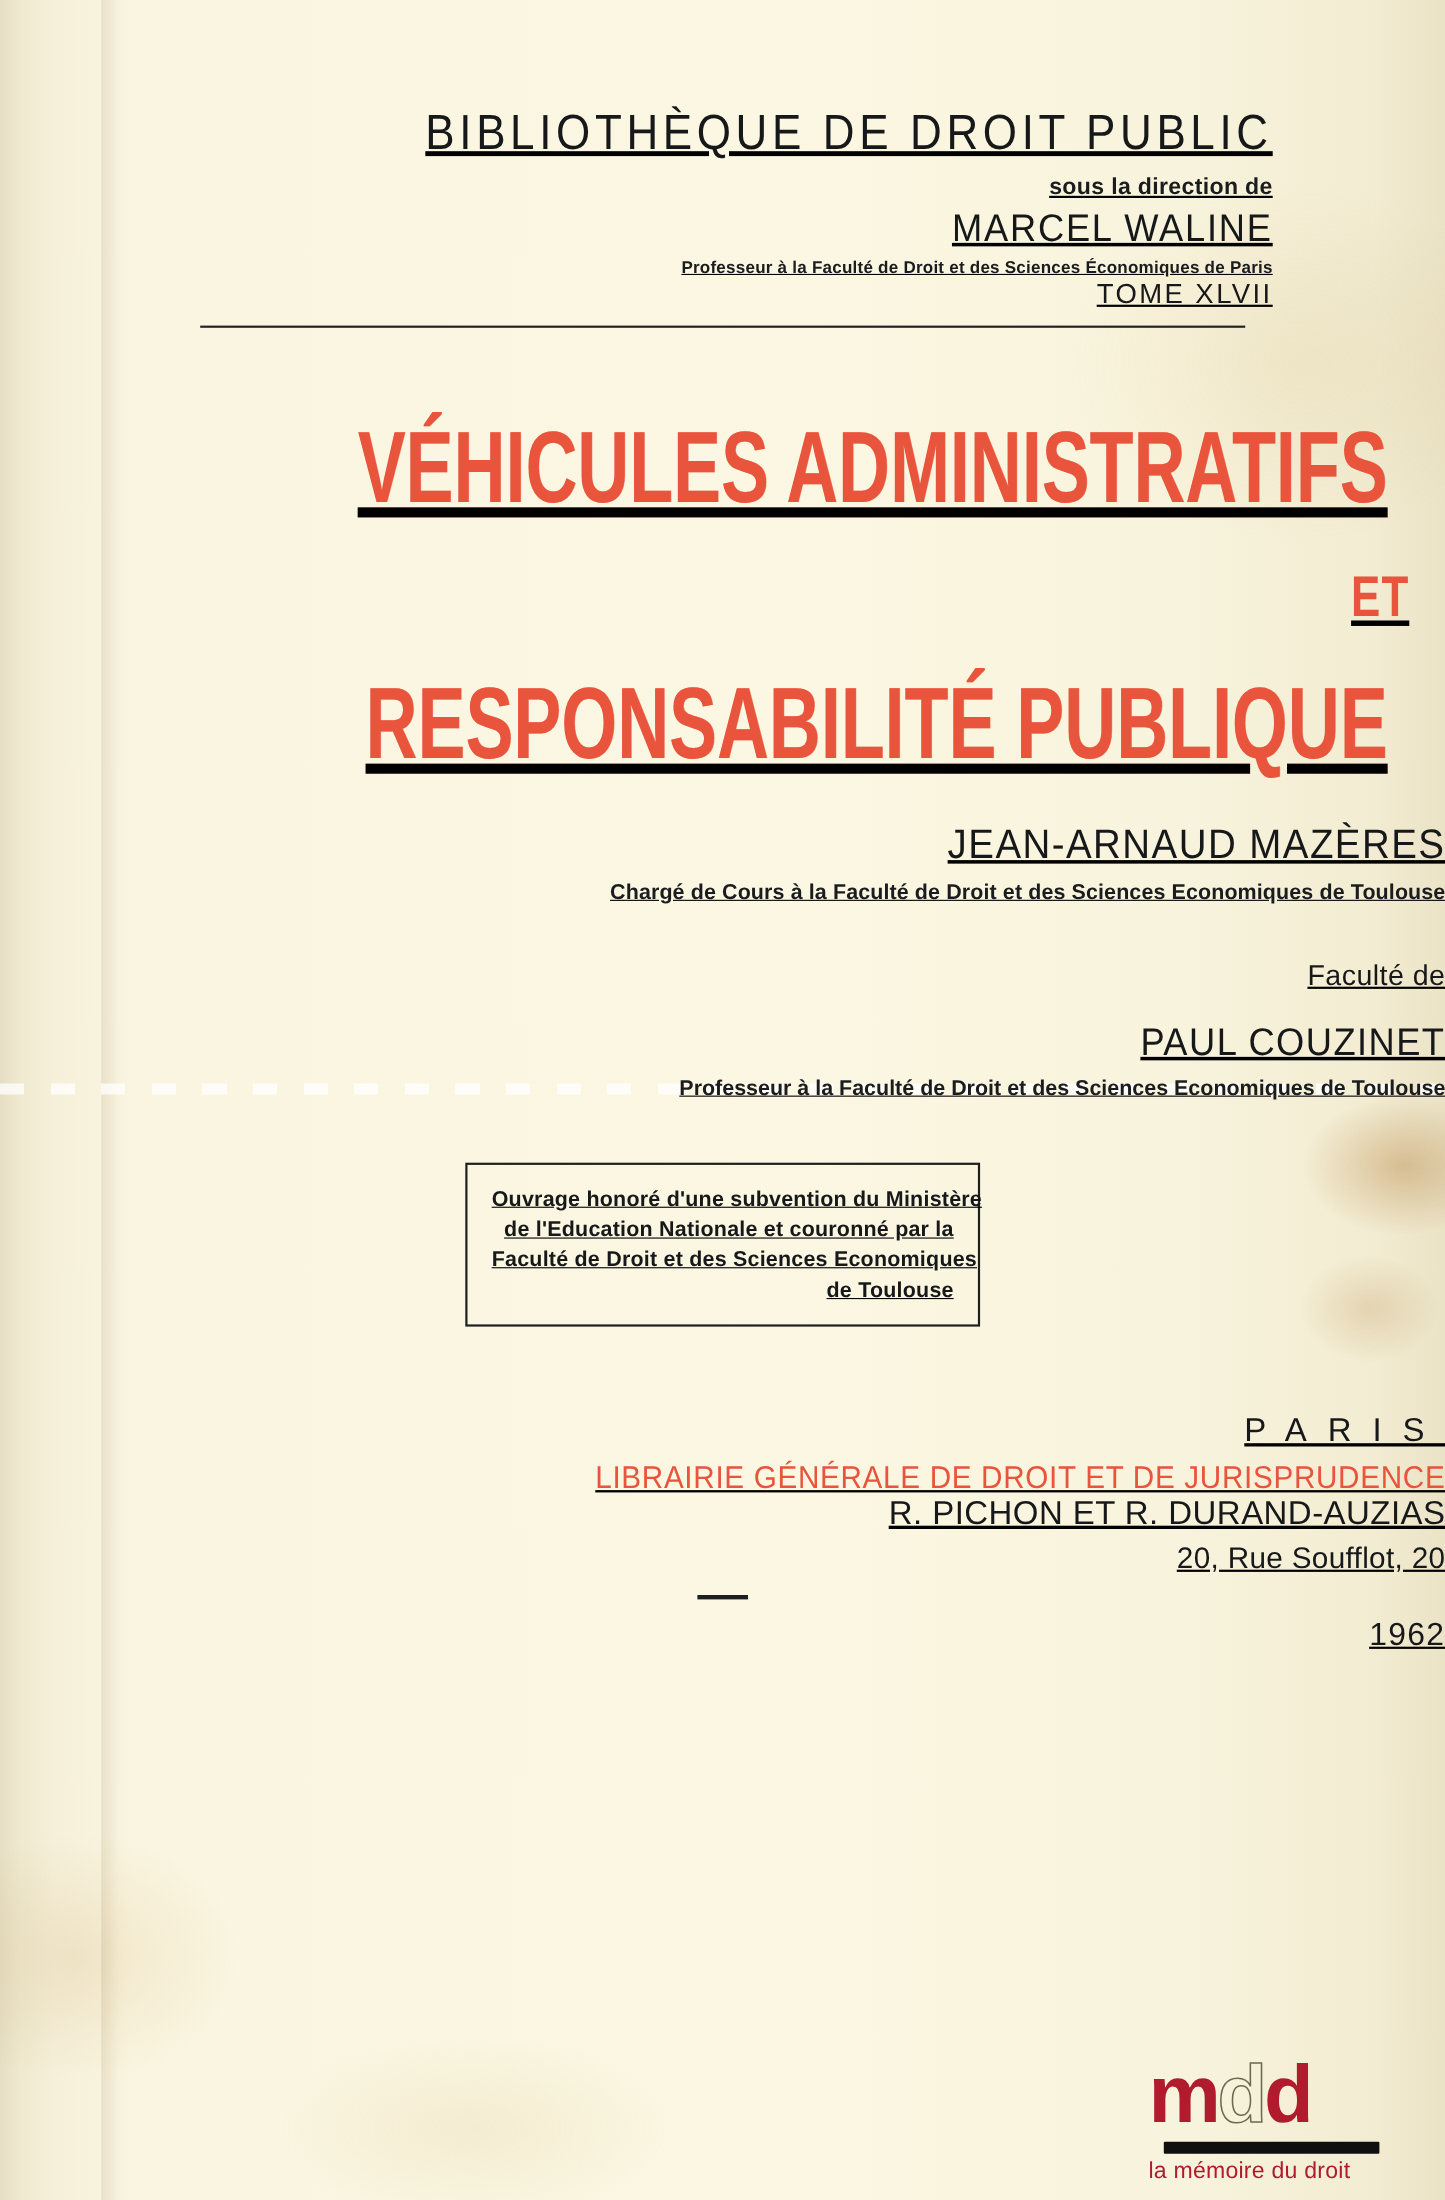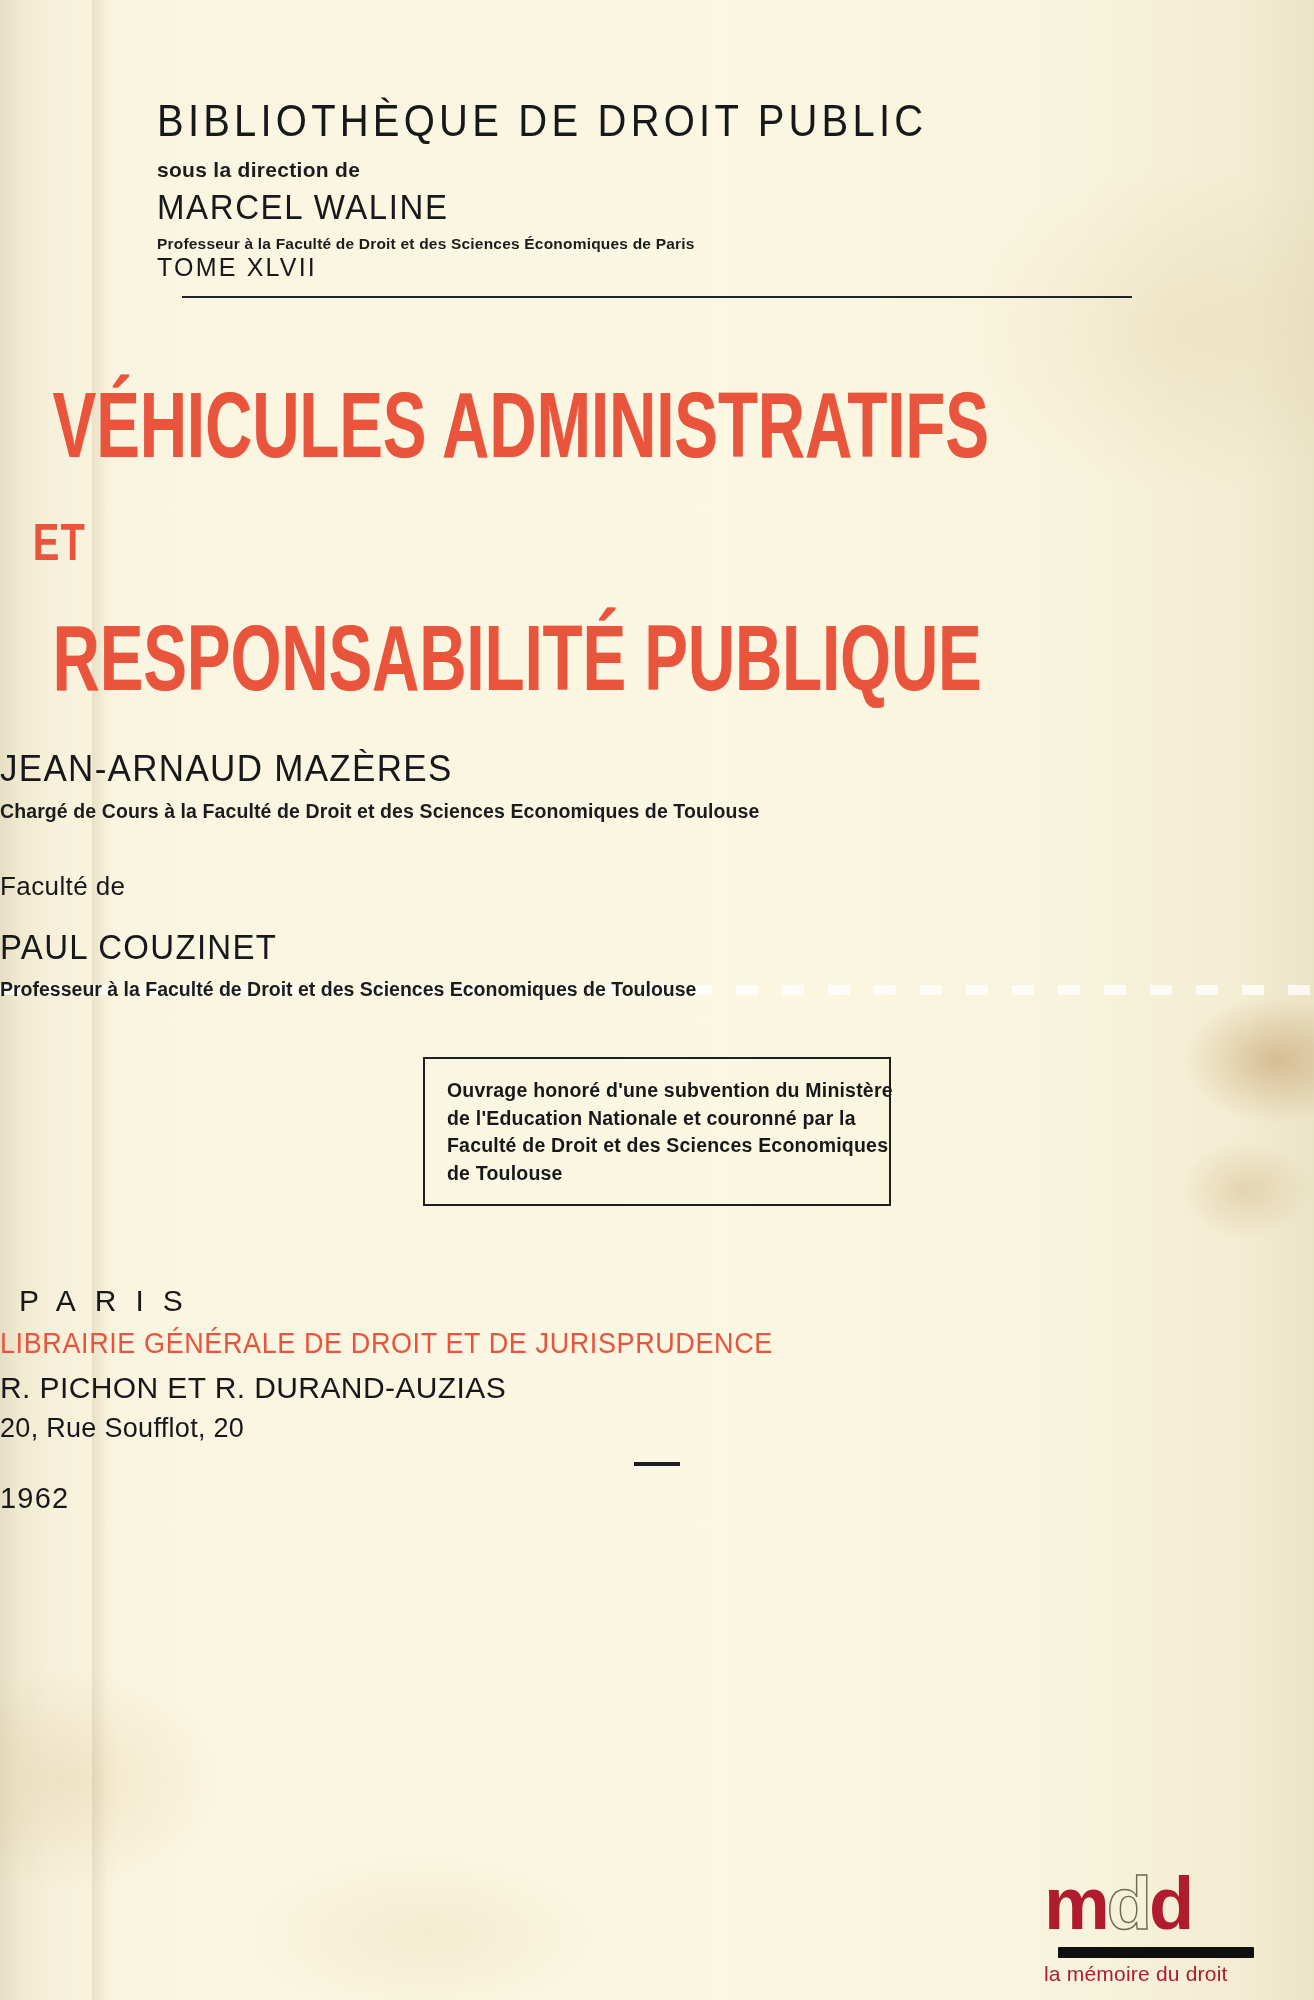--- a/index.html
+++ b/index.html
@@ -54,21 +54,22 @@
        rgba(255,255,255,0.75) 0px, rgba(255,255,255,0.75) 22px,
        rgba(255,255,255,0.0) 22px, rgba(255,255,255,0.0) 46px);
     pointer-events: none;
   }
 
   .content {
     position: absolute;
     left: 0;
     right: 0;
     top: 0;
-    text-align: left;
+    text-align: right;
+    text-decoration: underline;
   }
 
   
   .series-block {
     margin: 0 auto;
     width: 1000px;
     padding-top: 96px;
   }
   .series-title {
     font-size: 40px;
@@ -207,21 +208,20 @@
   }
   .pub-red {
     margin-top: 10px;
     font-size: 27px;
     color: #e8543c;
     font-weight: 400;
     letter-spacing: 0.6px;
     transform: scaleY(1.06);
   }
   .pub-names {
-    margin-top: 12px;
     font-size: 30px;
     color: #17181a;
     letter-spacing: 0.4px;
   }
   .pub-addr {
     margin-top: 8px;
     font-size: 27px;
     color: #17181a;
     letter-spacing: 0.3px;
   }

